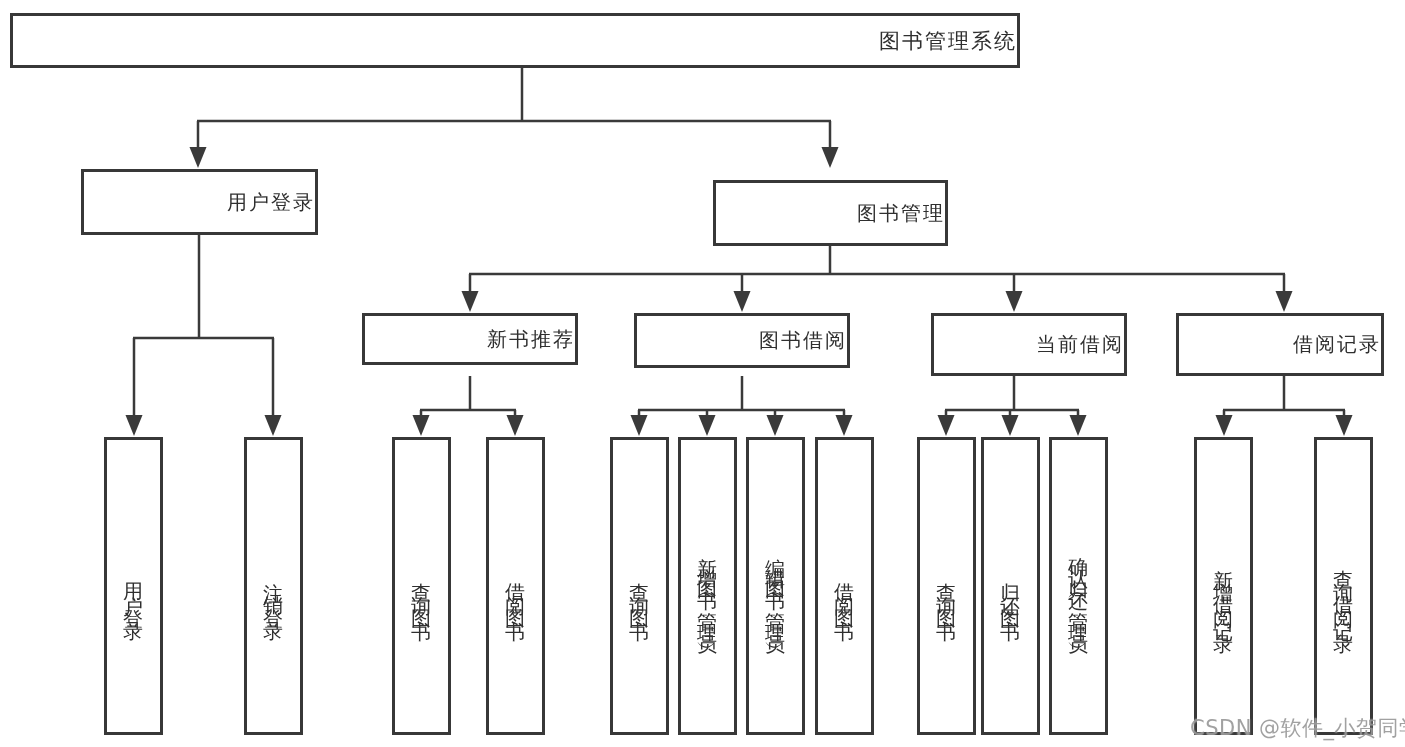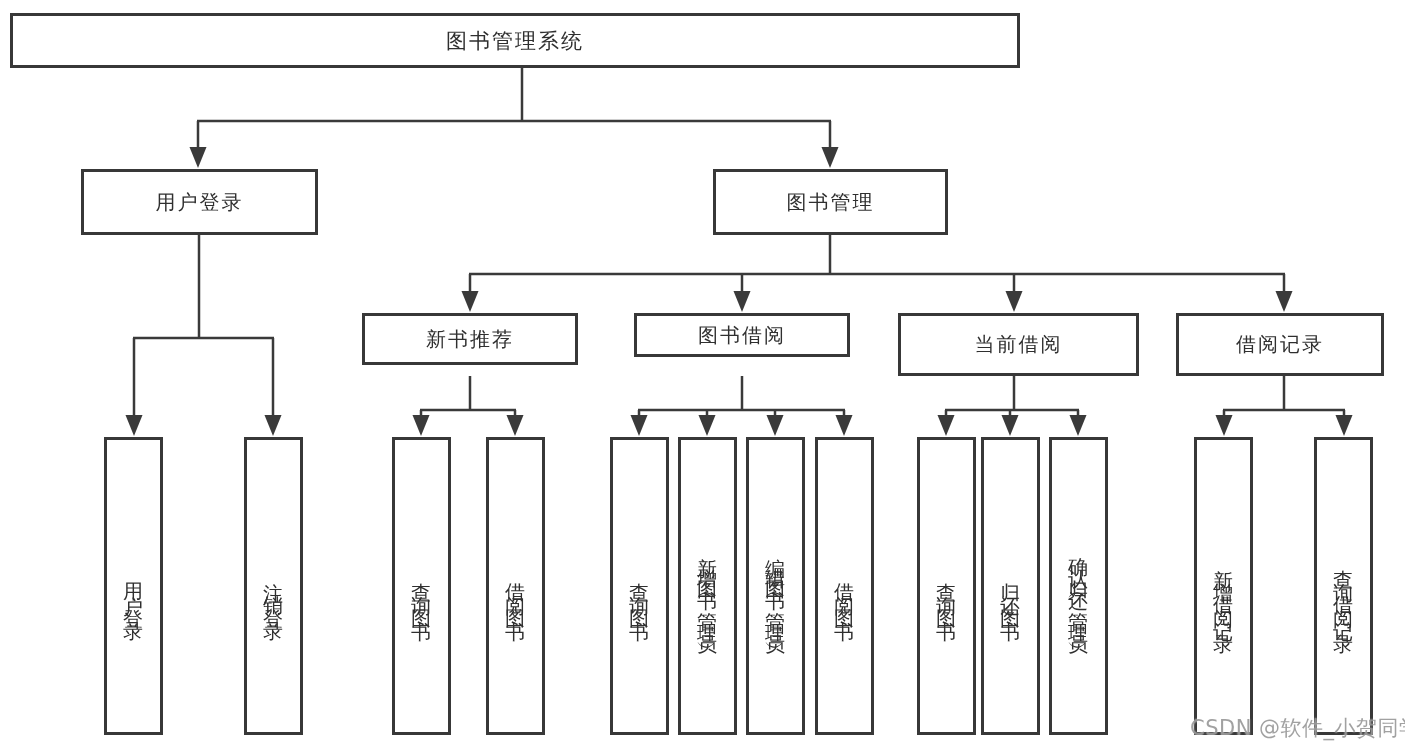--- a/index.html
+++ b/index.html
@@ -20,21 +20,21 @@
     left: 0;
     top: 0;
   }
   .node {
     position: absolute;
     box-sizing: border-box;
     border: 3px solid #383838;
     background: #ffffff;
     display: flex;
     align-items: center;
-    justify-content: center;
+    justify-content: flex-end;
     color: #2f2f2f;
   }
   .node.h span {
     font-size: 20px;
     letter-spacing: 2px;
     white-space: nowrap;
   }
   .node.root span {
     font-size: 21px;
     letter-spacing: 2px;
@@ -147,31 +147,31 @@
     </g>
   </svg>
 
   <div class="node root h" style="left:10px;top:13px;width:1010px;height:55px">
     <span>图书管理系统</span>
   </div>
 
   <div class="node h" style="left:81px;top:169px;width:237px;height:66px">
     <span>用户登录</span>
   </div>
-  <div class="node h" style="left:713px;top:169px;width:235px;height:66px">
+  <div class="node h" style="left:713px;top:180px;width:235px;height:66px">
     <span>图书管理</span>
   </div>
 
   <div class="node h" style="left:362px;top:313px;width:216px;height:52px">
     <span>新书推荐</span>
   </div>
-  <div class="node h" style="left:634px;top:313px;width:216px;height:44px">
+  <div class="node h" style="left:634px;top:313px;width:216px;height:55px">
     <span>图书借阅</span>
   </div>
-  <div class="node h" style="left:898px;top:313px;width:241px;height:63px">
+  <div class="node h" style="left:931px;top:313px;width:196px;height:63px">
     <span>当前借阅</span>
   </div>
   <div class="node h" style="left:1176px;top:313px;width:208px;height:63px">
     <span>借阅记录</span>
   </div>
 
   <div class="leaf" style="left:104px">
     <span class="vtext">用户登录</span>
   </div>
   <div class="leaf" style="left:244px">

